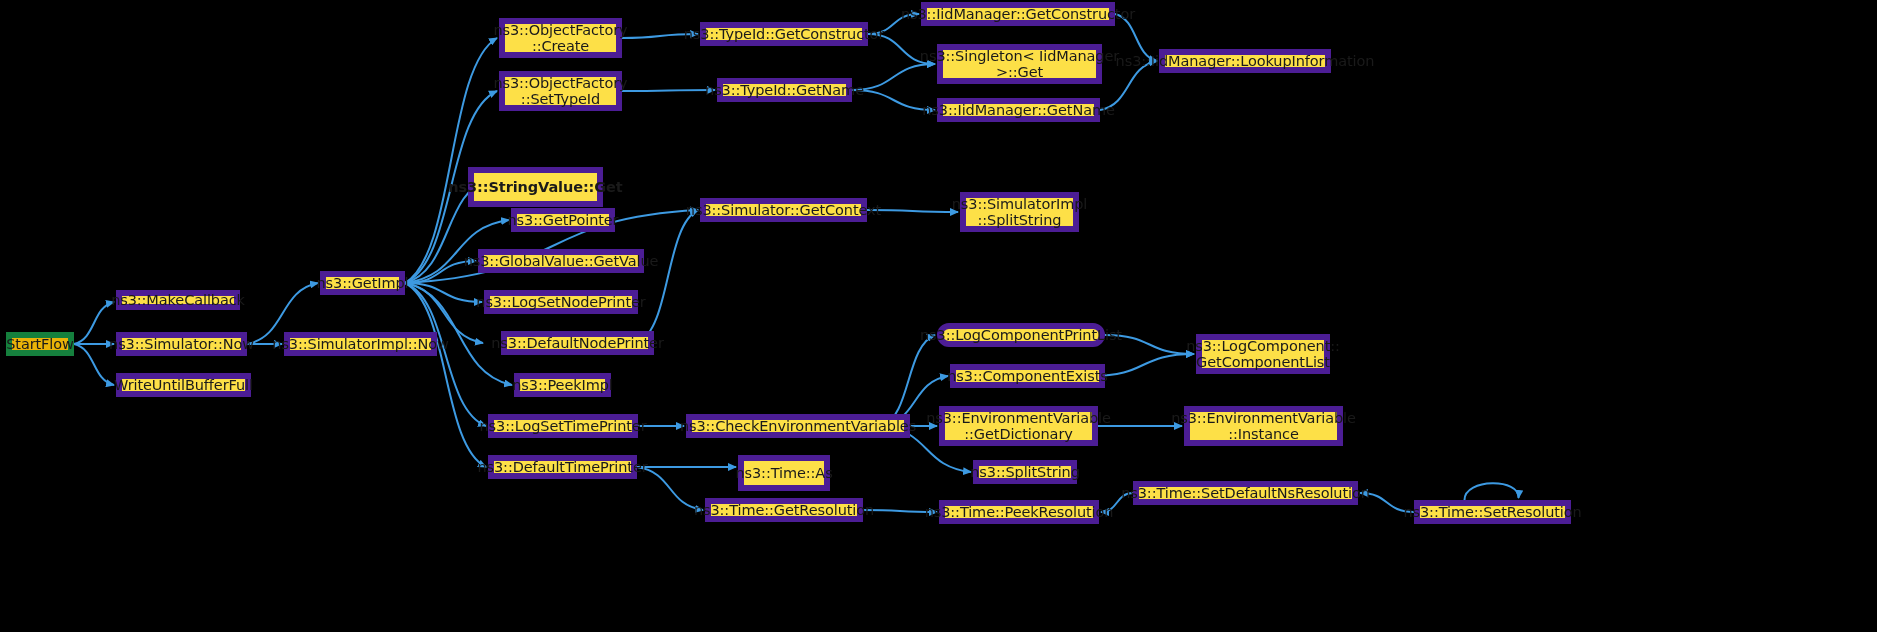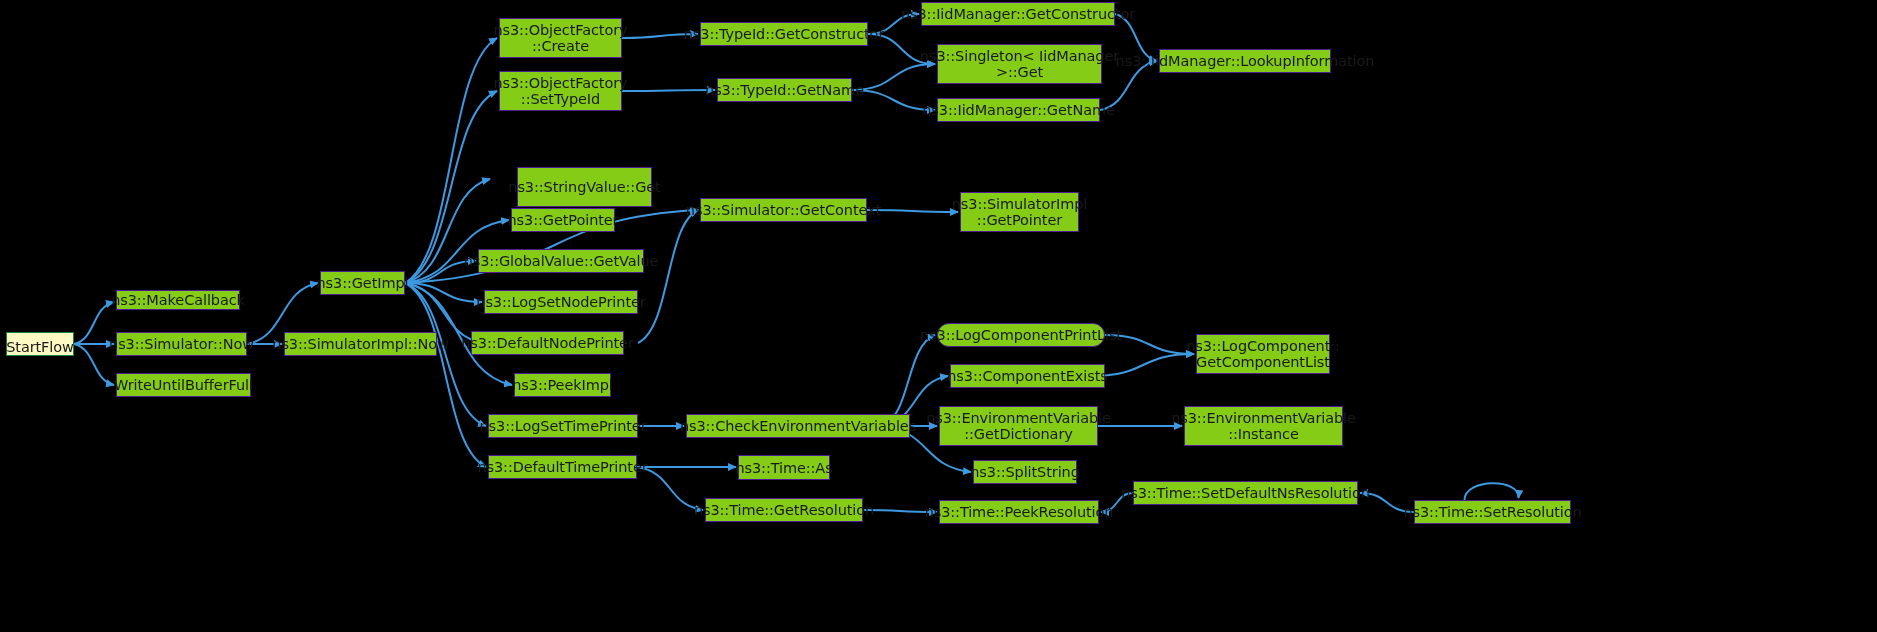--- a/index.html
+++ b/index.html
@@ -20,37 +20,36 @@
     position: absolute;
     left: 0;
     top: 0;
     width: 1877px;
     height: 632px;
     pointer-events: none;
   }
   .node {
     position: absolute;
     box-sizing: border-box;
-    background: #84cc16;
-    border: 1px solid #4c1d95;
+    background: #fde047;
+    border: 6px solid #4c1d95;
     color: #1a1a1a;
     font-size: 14.5px;
     line-height: 16px;
     display: flex;
     align-items: center;
     justify-content: center;
     text-align: center;
     white-space: pre;
     letter-spacing: -0.1px;
     z-index: 5;
   }
   .node.root {
-    background: #fef9c3;
-    border: 1px solid #15803d;
-    align-items: flex-end;
+    background: #eab308;
+    border: 6px solid #15803d;
   }
   .node .lbl { display: block; }
 </style>
 </head>
 <body>
 
 <div id="canvas">
   <svg class="edges" viewBox="0 0 1877 632">
     <defs>
       <marker id="ah" markerWidth="9" markerHeight="8" refX="8" refY="4" orient="auto" markerUnits="userSpaceOnUse">
@@ -104,40 +103,40 @@
       <div class="node root" style="left: 6px; top: 332px; width: 68px; height: 24px;"><span class="lbl">StartFlow</span></div>
       <div class="node" style="left: 116px; top: 290px; width: 124px; height: 20px;"><span class="lbl">ns3::MakeCallback</span></div>
       <div class="node" style="left: 116px; top: 332px; width: 131px; height: 24px;"><span class="lbl">ns3::Simulator::Now</span></div>
       <div class="node" style="left: 116px; top: 373px; width: 135px; height: 24px;"><span class="lbl">WriteUntilBufferFull</span></div>
       <div class="node" style="left: 284px; top: 332px; width: 153px; height: 24px;"><span class="lbl">ns3::SimulatorImpl::Now</span></div>
       <div class="node" style="left: 320px; top: 271px; width: 85px; height: 24px;"><span class="lbl">ns3::GetImpl</span></div>
       <div class="node" style="left: 499px; top: 18px; width: 123px; height: 40px;"><span class="lbl">ns3::ObjectFactory
 ::Create</span></div>
       <div class="node" style="left: 499px; top: 71px; width: 123px; height: 40px;"><span class="lbl">ns3::ObjectFactory
 ::SetTypeId</span></div>
-      <div class="node" style="left: 517px; top: 167px; width: 135px; height: 40px;"><span class="lbl">ns3::StringValue::Get</span></div>
+      <div class="node" style="left: 468px; top: 167px; width: 135px; height: 40px; font-weight: bold;"><span class="lbl">ns3::StringValue::Get</span></div>
       <div class="node" style="left: 511px; top: 208px; width: 104px; height: 24px;"><span class="lbl">ns3::GetPointer</span></div>
       <div class="node" style="left: 478px; top: 249px; width: 166px; height: 24px;"><span class="lbl">ns3::GlobalValue::GetValue</span></div>
       <div class="node" style="left: 484px; top: 290px; width: 154px; height: 24px;"><span class="lbl">ns3::LogSetNodePrinter</span></div>
-      <div class="node" style="left: 471px; top: 331px; width: 153px; height: 24px;"><span class="lbl">ns3::DefaultNodePrinter</span></div>
+      <div class="node" style="left: 501px; top: 331px; width: 153px; height: 24px;"><span class="lbl">ns3::DefaultNodePrinter</span></div>
       <div class="node" style="left: 514px; top: 373px; width: 97px; height: 24px;"><span class="lbl">ns3::PeekImpl</span></div>
       <div class="node" style="left: 488px; top: 414px; width: 150px; height: 24px; justify-content: center;"><span class="lbl">ns3::LogSetTimePrinter</span></div>
       <div class="node" style="left: 488px; top: 455px; width: 149px; height: 24px;"><span class="lbl">ns3::DefaultTimePrinter</span></div>
       <div class="node" style="left: 700px; top: 22px; width: 168px; height: 24px;"><span class="lbl">ns3::TypeId::GetConstructor</span></div>
       <div class="node" style="left: 717px; top: 78px; width: 135px; height: 24px;"><span class="lbl">ns3::TypeId::GetName</span></div>
       <div class="node" style="left: 700px; top: 198px; width: 167px; height: 24px;"><span class="lbl">ns3::Simulator::GetContext</span></div>
       <div class="node" style="left: 686px; top: 414px; width: 224px; height: 24px;"><span class="lbl">ns3::CheckEnvironmentVariables</span></div>
-      <div class="node" style="left: 738px; top: 455px; width: 92px; height: 25px;"><span class="lbl">ns3::Time::As</span></div>
+      <div class="node" style="left: 738px; top: 455px; width: 92px; height: 36px;"><span class="lbl">ns3::Time::As</span></div>
       <div class="node" style="left: 705px; top: 498px; width: 158px; height: 24px;"><span class="lbl">ns3::Time::GetResolution</span></div>
       <div class="node" style="left: 921px; top: 2px; width: 194px; height: 24px;"><span class="lbl">ns3::IidManager::GetConstructor</span></div>
       <div class="node" style="left: 937px; top: 44px; width: 165px; height: 40px;"><span class="lbl">ns3::Singleton&lt; IidManager
 &gt;::Get</span></div>
       <div class="node" style="left: 937px; top: 98px; width: 163px; height: 24px;"><span class="lbl">ns3::IidManager::GetName</span></div>
       <div class="node" style="left: 960px; top: 192px; width: 119px; height: 40px;"><span class="lbl">ns3::SimulatorImpl
-::GetPointer</span></div>
+::SplitString</span></div>
       <div class="node" style="left: 937px; top: 323px; width: 168px; height: 24px; border-radius: 12px;"><span class="lbl">ns3::LogComponentPrintList</span></div>
       <div class="node" style="left: 950px; top: 364px; width: 155px; height: 24px;"><span class="lbl">ns3::ComponentExists</span></div>
       <div class="node" style="left: 939px; top: 406px; width: 159px; height: 40px;"><span class="lbl">ns3::EnvironmentVariable
 ::GetDictionary</span></div>
       <div class="node" style="left: 973px; top: 460px; width: 104px; height: 24px;"><span class="lbl">ns3::SplitString</span></div>
       <div class="node" style="left: 939px; top: 500px; width: 160px; height: 24px;"><span class="lbl">ns3::Time::PeekResolution</span></div>
       <div class="node" style="left: 1159px; top: 49px; width: 172px; height: 24px;"><span class="lbl">ns3::IidManager::LookupInformation</span></div>
       <div class="node" style="left: 1196px; top: 334px; width: 134px; height: 40px;"><span class="lbl">ns3::LogComponent::
 GetComponentList</span></div>
       <div class="node" style="left: 1184px; top: 406px; width: 159px; height: 40px;"><span class="lbl">ns3::EnvironmentVariable

